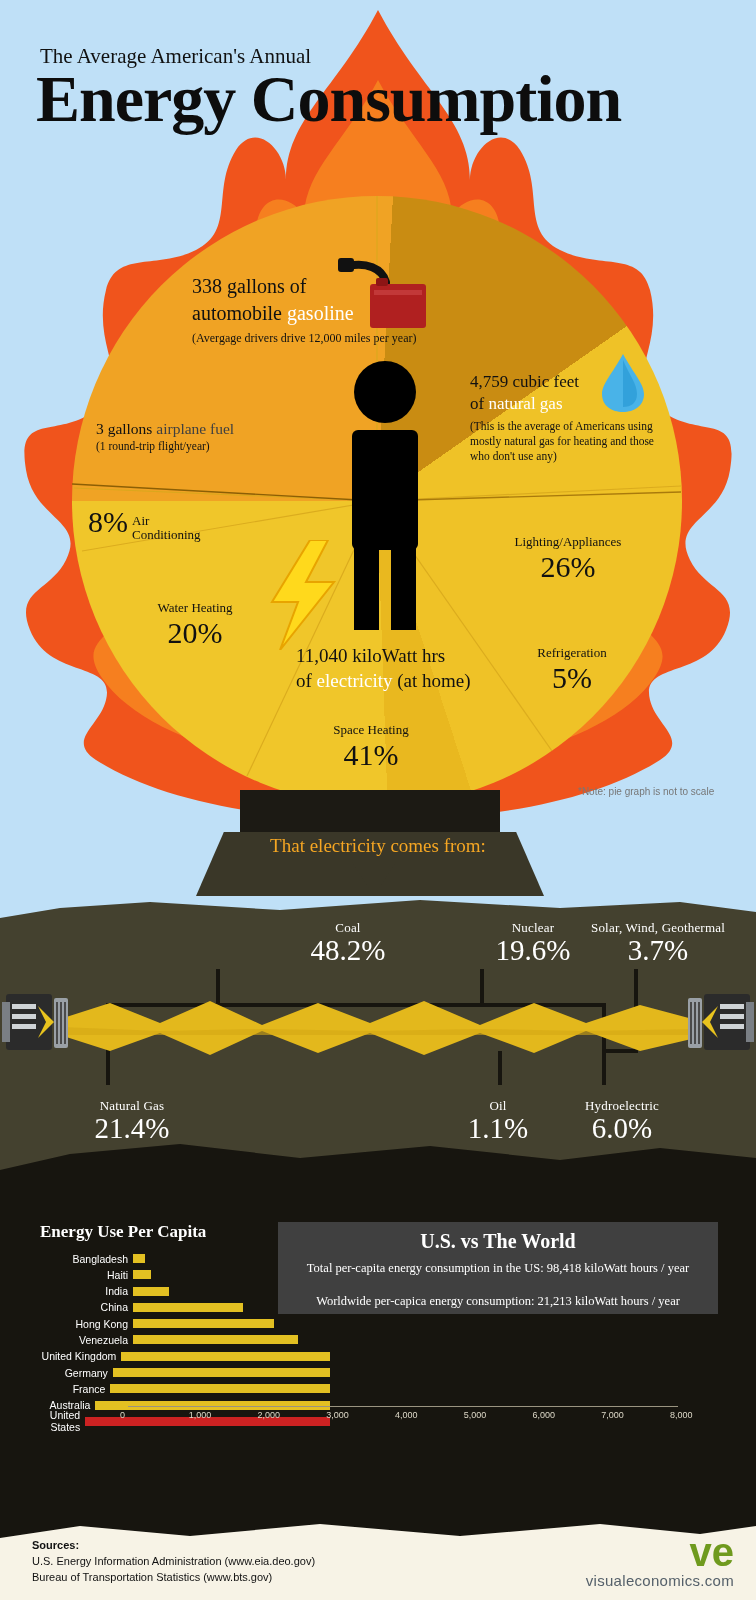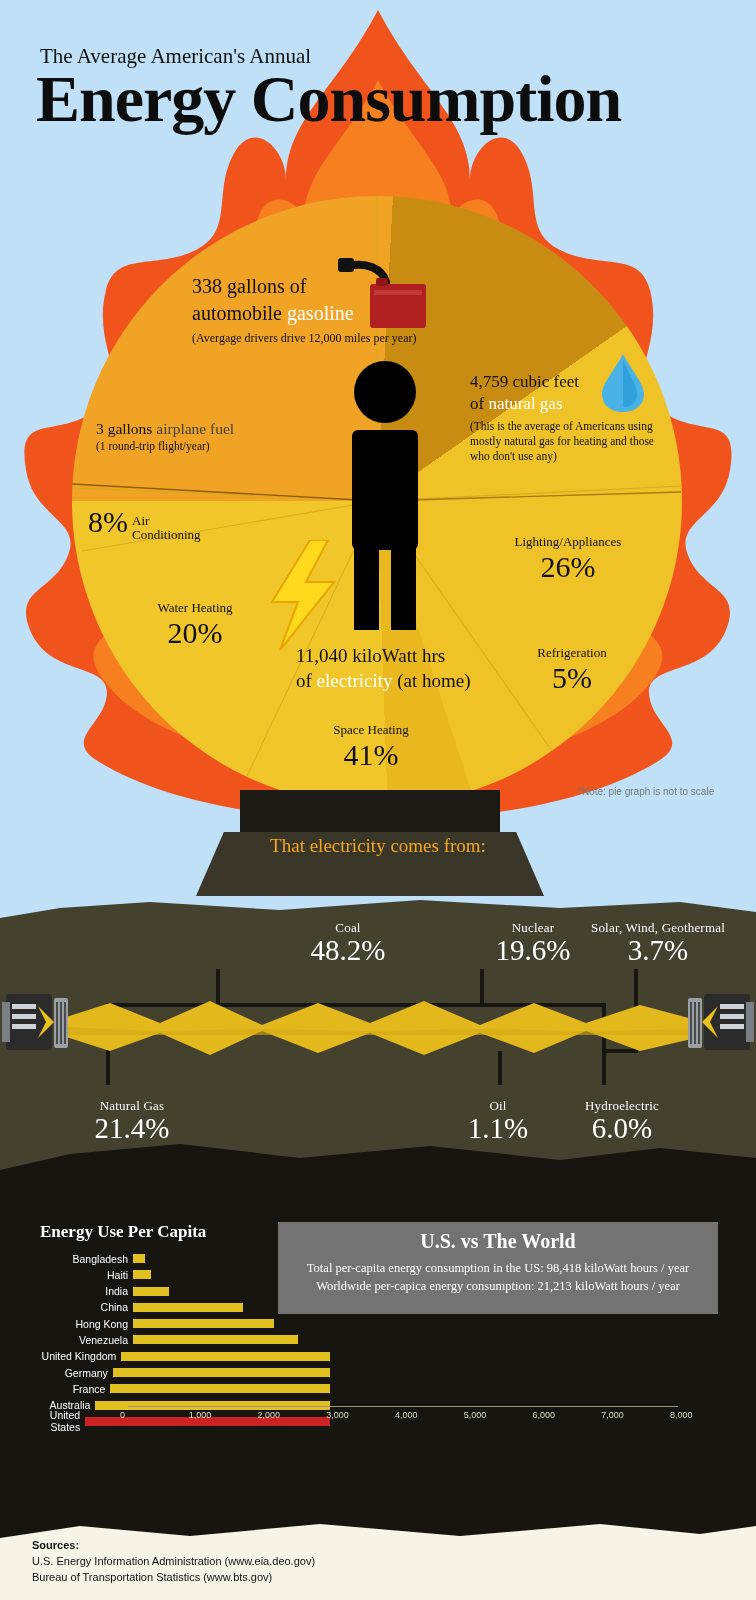--- a/index.html
+++ b/index.html
@@ -74,21 +74,21 @@
   .bar-row{display:flex;align-items:center;height:13px;margin-bottom:3.3px;}
   .bar-lbl{width:88px;text-align:right;font-size:10.5px;color:#fff;padding-right:5px;font-family:"Liberation Sans",sans-serif;}
   .bar{height:9px;background:#e3c022;}
   .bar.us{background:#cc2222;}
   .axis{position:absolute;left:128px;top:1406px;width:550px;height:1px;background:#9a9480;}
   .ticks{position:absolute;left:118px;top:1410px;width:580px;height:14px;}
   .tick{position:absolute;font-size:9px;color:#ded9c8;font-family:"Liberation Sans",sans-serif;}
   .axis-cap{position:absolute;left:180px;top:1432px;width:420px;text-align:center;font-size:10.5px;color:#efe9d8;font-family:"Liberation Sans",sans-serif;}
 
   
-  .usbox{position:absolute;left:278px;top:1222px;width:440px;height:92px;background:#737373;}
+  .usbox{position:absolute;left:278px;top:1222px;width:440px;height:92px;background:#404040;}
   .usbox h3{margin:0;padding-top:8px;text-align:center;font-size:20px;color:#fff;font-family:"Liberation Serif",serif;font-weight:bold;}
   .usbox p{margin:6px 0 0 0;text-align:center;font-size:12.5px;color:#fff;line-height:1.45;font-family:"Liberation Serif",serif;}
 
   
   .sources{position:absolute;left:32px;top:1538px;font-size:11px;color:#111;line-height:1.45;font-family:"Liberation Sans",sans-serif;}
   .sources b{font-size:11px;}
   .logo{position:absolute;right:22px;top:1532px;text-align:right;}
   .logo .ve{font-size:40px;color:#6f9a1e;font-family:"Liberation Sans",sans-serif;font-weight:bold;line-height:1;}
   .logo .url{font-size:15px;color:#55606a;font-family:"Liberation Sans",sans-serif;letter-spacing:.3px;}
 
@@ -362,23 +362,27 @@
       <span class="tick" style="left: 277px;">4,000</span>
       <span class="tick" style="left: 345.75px;">5,000</span>
       <span class="tick" style="left: 414.5px;">6,000</span>
       <span class="tick" style="left: 483.25px;">7,000</span>
       <span class="tick" style="left: 552px;">8,000</span>
     </div>
 
   <div class="usbox">
     <h3>U.S. vs The World</h3>
     <p>Total per-capita energy consumption in the US: 98,418 kiloWatt hours / year</p>
-    <p style="margin-top:0;">Worldwide per-capica energy consumption: 21,213 kiloWatt hours / year</p>
+    <p style="margin-top:15px;">Worldwide per-capica energy consumption: 21,213 kiloWatt hours / year</p>
   </div>
 
   <div class="bottomband"></div>
   <div class="sources">
     <b>Sources:</b>
     <div>U.S. Energy Information Administration (www.eia.deo.gov)</div>
     <div>Bureau of Transportation Statistics (www.bts.gov)</div>
   </div>
+  <div class="logo">
+    <div class="ve">ve</div>
+    <div class="url">visualeconomics.com</div>
+  </div>
 
 </div>
 
 </body></html>

